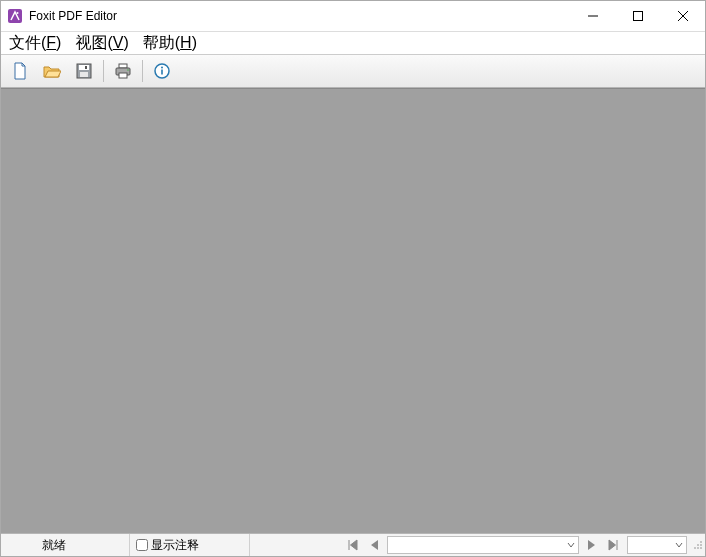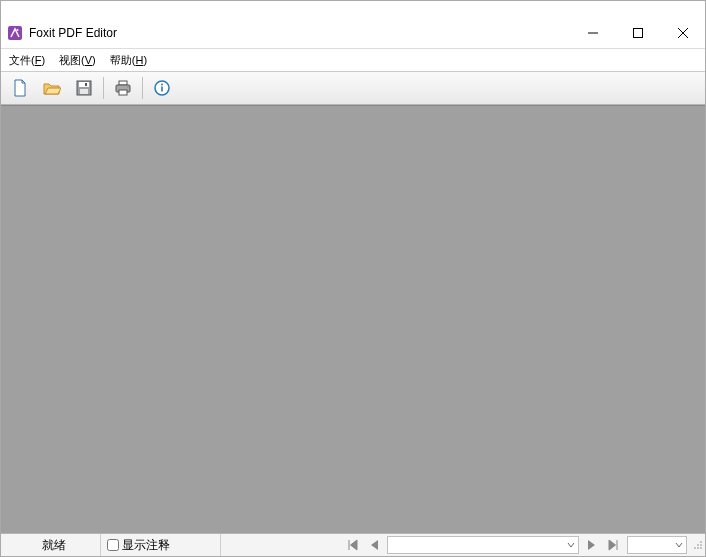--- a/index.html
+++ b/index.html
@@ -1,37 +1,37 @@
 <!DOCTYPE html>
 <html><head>
 <meta charset="utf-8">
 <style>
   html,body{margin:0;padding:0;font-family:"Microsoft YaHei","Segoe UI",sans-serif;font-size:12px;color:#000;}
   .window{width:706px;height:557px;background:#fff;border:1px solid #aaa;box-sizing:border-box;display:flex;flex-direction:column;position:relative;}
   
-  .titlebar{height:30px;display:flex;align-items:center;justify-content:space-between;border-bottom:1px solid #ddd;margin-top:17px;}
+  .titlebar{height:30px;display:flex;align-items:center;justify-content:space-between;border-bottom:1px solid #ddd;}
   .title-left{display:flex;align-items:center;gap:6px;padding-left:6px;}
   .app-icon{width:16px;height:16px;}
   .title-text{font-size:12px;}
   .win-controls{display:flex;height:100%;}
   .win-btn{width:45px;height:100%;display:flex;align-items:center;justify-content:center;}
   
-  .menubar{height:22px;display:flex;align-items:center;gap:14px;padding:0 8px;font-size:11px;}
+  .menubar{height:22px;display:flex;align-items:center;gap:14px;padding:0 8px;font-size:16px;}
   .menu-item{cursor:default;}
   .menu-key{text-decoration:underline;}
   
   .toolbar{height:32px;background:linear-gradient(#fafafa,#e9e9e9);border-top:1px solid #ccc;border-bottom:1px solid #b5b5b5;display:flex;align-items:center;gap:2px;padding:0 4px;}
   .tool-btn{width:28px;height:26px;display:flex;align-items:center;justify-content:center;border:1px solid transparent;border-radius:2px;}
   .tool-sep{width:1px;height:22px;background:#c0c0c0;margin:0 2px;}
   
   .content{flex:1;background:#a0a0a0;border-top:1px solid #888;}
   
   .statusbar{height:22px;border-top:1px solid #b5b5b5;background:#f4f4f4;display:flex;align-items:center;font-size:12px;}
   .status-cell{display:flex;align-items:center;height:100%;border-right:1px solid #d0d0d0;padding:0 6px;box-sizing:border-box;}
-  .status-cell.ready{width:100px;padding-left:41px;}
+  .status-cell.ready{width:129px;padding-left:41px;}
   .status-cell.chk{width:120px;gap:3px;align-items:center;}
   .nav-group{margin-left:auto;display:flex;align-items:center;height:100%;}
   .nav-btn{width:22px;height:20px;display:flex;align-items:center;justify-content:center;color:#888;}
   .page-box{width:192px;height:18px;border:1px solid #c0c0c0;background:#fff;margin:0 2px;display:flex;align-items:center;justify-content:flex-end;padding-right:3px;box-sizing:border-box;}
   .zoom-box{width:60px;height:18px;border:1px solid #c0c0c0;background:#fff;margin:0 2px;display:flex;align-items:center;justify-content:flex-end;padding-right:3px;box-sizing:border-box;}
   .dd-chev{color:#666;}
   input[type=checkbox]{width:12px;height:12px;margin:0;}
   .resize-grip{width:16px;display:flex;align-items:flex-end;justify-content:flex-end;padding:0 2px 2px 0;box-sizing:border-box;}
 </style>
 </head>

